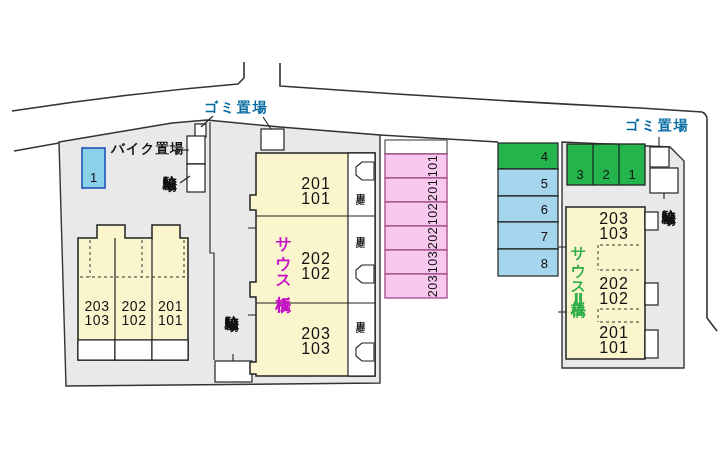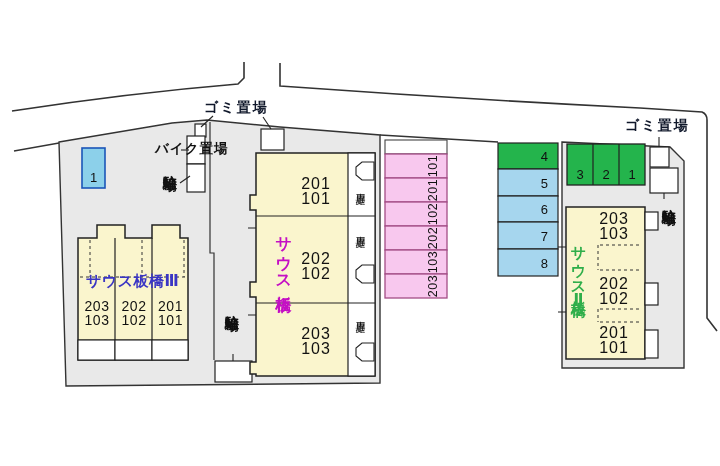--- a/index.html
+++ b/index.html
@@ -3,21 +3,21 @@
 <meta charset="utf-8">
 <style>
   html,body{margin:0;padding:0;background:#fff;}
   #stage{
     position:relative;width:720px;height:466px;overflow:hidden;background:#fff;
     font-family:"Liberation Sans","DejaVu Sans",sans-serif;color:#111;
   }
   #bg{position:absolute;left:0;top:0;}
   .lbl{position:absolute;white-space:nowrap;line-height:1.1;}
   .vtext{writing-mode:vertical-rl;text-orientation:upright;}
-  .gomi{font-size:14px;letter-spacing:2px;font-weight:bold;color:#0f172a;}
+  .gomi{font-size:14px;letter-spacing:2px;font-weight:bold;color:#0369a1;}
   .small-lbl{font-size:13.5px;letter-spacing:1px;font-weight:bold;}
   .vlabel{font-size:14px;font-weight:bold;letter-spacing:2px;}
   .garden{font-size:10px;letter-spacing:1px;}
   .units{position:absolute;text-align:center;font-size:16px;line-height:14px;letter-spacing:1px;}
   .units-s{position:absolute;text-align:center;font-size:14px;line-height:14px;letter-spacing:0.5px;}
   .bname-left{font-size:15px;letter-spacing:0.5px;font-weight:bold;color:#3a35c4;}
   .bname-mid{font-size:16px;font-weight:bold;color:#c40fc4;letter-spacing:1px;}
   .bname-right{font-size:15px;font-weight:bold;color:#2fae4a;letter-spacing:1px;}
   .stall-rot{position:absolute;width:24px;height:24px;display:flex;align-items:center;justify-content:center;
     transform:rotate(-90deg);font-size:12.5px;letter-spacing:0.5px;}
@@ -110,30 +110,29 @@
       <rect x="498" y="169" width="60" height="27"></rect>
         <rect x="498" y="196" width="60" height="26"></rect>
       <rect x="498" y="222" width="60" height="27"></rect>
         <rect x="498" y="249" width="60" height="27"></rect>
     </g>
   </svg>
 
 
   <div class="lbl gomi" style="left:204px;top:100px;">ゴミ置場</div>
   <div class="lbl gomi" style="left:625px;top:118px;">ゴミ置場</div>
-  <div class="lbl small-lbl" style="left:111px;top:142px;margin-left:44px;">バイク置場</div>
+  <div class="lbl small-lbl" style="left:111px;top:142px;">バイク置場</div>
   <div class="lbl vtext vlabel" style="left:162px;top:163px;">駐輪場</div>
   <div class="lbl vtext vlabel" style="left:224px;top:303px;">駐輪場</div>
   <div class="lbl vtext vlabel" style="left:661px;top:197px;">駐輪場</div>
 
   <div class="lbl vtext garden" style="left:355px;top:185px;">専用庭</div>
   <div class="lbl vtext garden" style="left:355px;top:228px;">専用庭</div>
   <div class="lbl vtext garden" style="left:355px;top:313px;">専用庭</div>
 
-  <div class="lbl bname-left" style="left:86px;top:273px;">サウス板橋Ⅲ</div>
   <div class="lbl vtext bname-mid" style="left:275px;top:225px;">サウス板橋</div>
   <div class="lbl vtext bname-right" style="left:570px;top:235px;">サウス板橋Ⅱ</div>
 
   <div class="units-s" style="left:79px;top:299px;width:36px;">
     <div>203</div>
       <div>103</div>
   </div>
   <div class="units-s" style="left:116px;top:299px;width:36px;">
     <div>202</div>
       <div>102</div>

